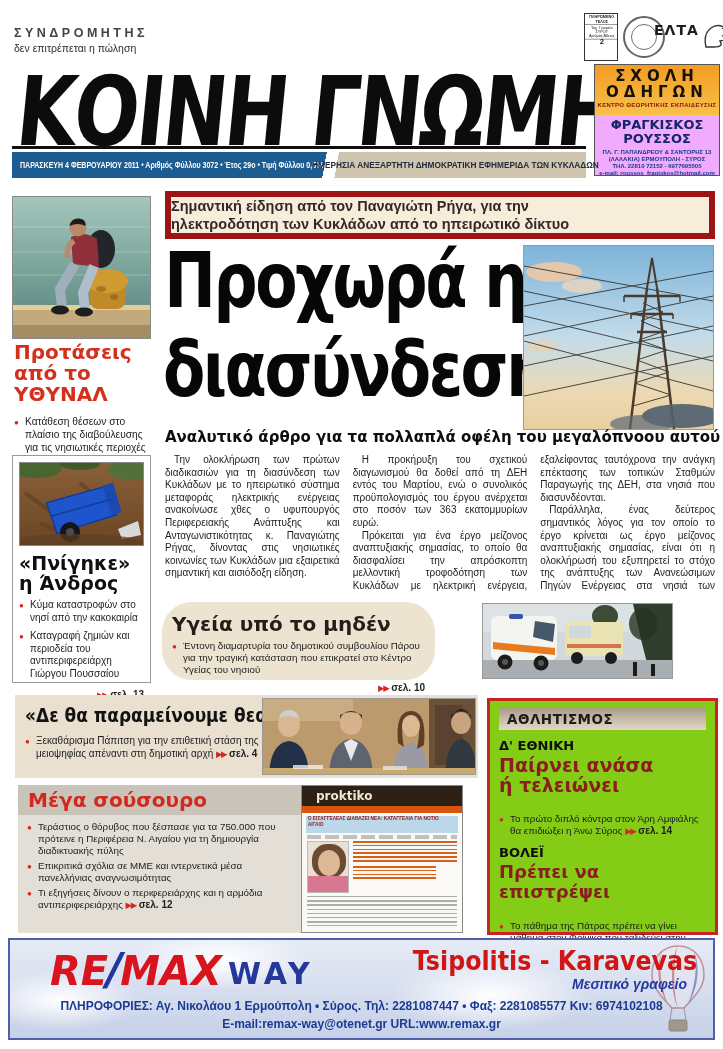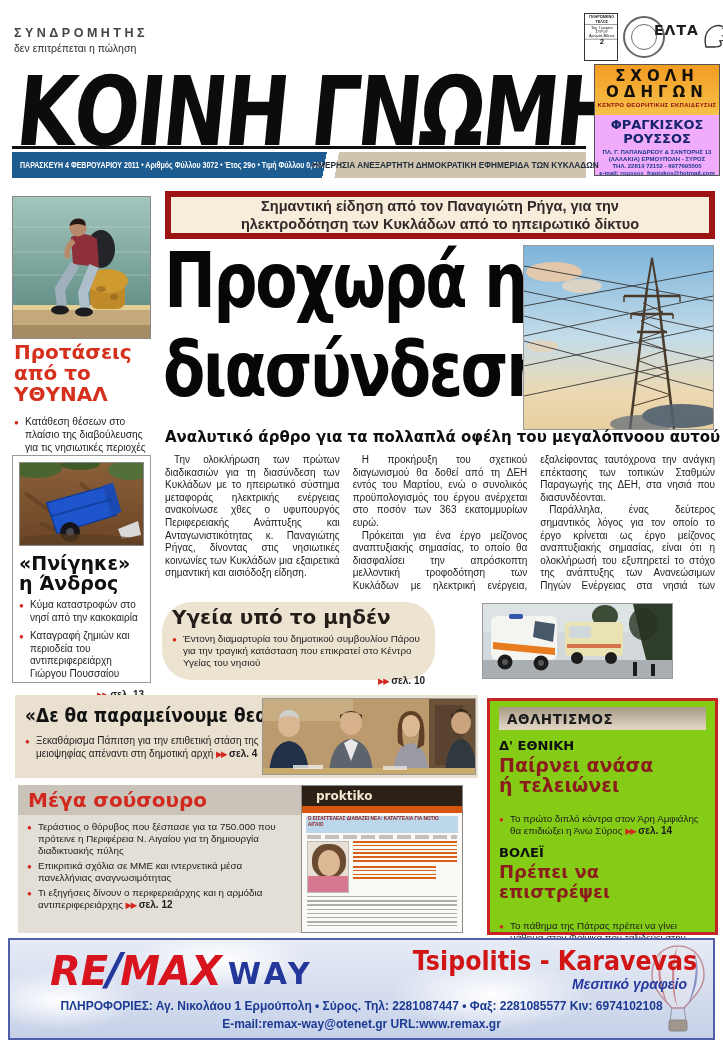--- a/index.html
+++ b/index.html
@@ -54,33 +54,33 @@
   .protaseis .small-bullet { margin-top:10px; }
 
   .andros-box { left:12px; top:455px; width:139px; height:228px; border:1px solid #999; background:#fff; padding:6px; }
   .truck-photo { width:125px; height:84px; border:1px solid #888; overflow:hidden; }
   .andros-title { font-family:"DejaVu Sans",sans-serif; font-weight:900; font-size:19px; line-height:20px; color:#0f0f0f; margin-top:7px; }
   .andros-box .small-bullet { margin-top:6px; font-size:10px; line-height:12.5px; }
   .andros-page { text-align:right; margin-top:4px; }
 
   
   .kicker { left:165px; top:191px; width:550px; height:48px; border:6px solid #9c1414; background:#f6eeda;
-            text-align:center; font-weight:bold; font-size:14.5px; line-height:17.5px; color:#33292a; padding-top:1px; }
+            font-weight:bold; font-size:14.5px; line-height:17.5px; color:#33292a; padding-top:1px; }
   .headline { left:163px; top:236px; width:455px; text-align:center; font-family:"DejaVu Sans",sans-serif; font-weight:900;
               font-size:77px; line-height:89px; letter-spacing:-3px; color:#070707; white-space:nowrap;
               transform:scaleX(0.8); transform-origin:left top; }
   .pylon-photo { left:523px; top:245px; width:191px; height:185px; border:1px solid #999; overflow:hidden; }
   .subhead { left:165px; top:428px; width:550px; text-align:center; font-family:"DejaVu Sans",sans-serif;
              font-weight:bold; font-size:15px; color:#0e0e0e; white-space:nowrap; }
   .article { left:165px; top:454px; width:550px; height:150px; column-count:3; column-gap:13px;
              font-size:10px; line-height:12.6px; text-align:justify; color:#1c1c1c; overflow:hidden; }
   .article p { text-indent:9px; }
 
   
-  .health-box { left:162px; top:602px; width:273px; height:78px; background:#ece3d1; padding:3px 10px 4px;border-radius:30px; }
+  .health-box { left:162px; top:602px; width:273px; height:78px; background:#ece3d1; padding:10px 10px 4px;border-radius:30px; }
   .panel-title { font-family:"DejaVu Sans",sans-serif; font-weight:900; font-size:20px; color:#241d18; }
   .health-box .small-bullet { margin-top:4px; font-size:9.8px; line-height:11.8px; }
   .health-page { text-align:right; margin-top:2px; }
   .health-photo { left:482px; top:603px; width:191px; height:76px; border:1px solid #999; overflow:hidden; }
 
   .theates-box { left:15px; top:695px; width:463px; height:83px; background:#e9e0d0; padding:8px 10px; }
   .theates-title { font-family:"DejaVu Sans",sans-serif; font-weight:900; font-size:20px; color:#121212;
                    white-space:nowrap; transform:scaleX(0.85); transform-origin:left; }
   .theates-box .small-bullet { margin-top:7px; width:238px; font-size:10px; line-height:13px; }
   .theates-photo { left:262px; top:698px; width:214px; height:77px; border:1px solid #999; overflow:hidden; }

